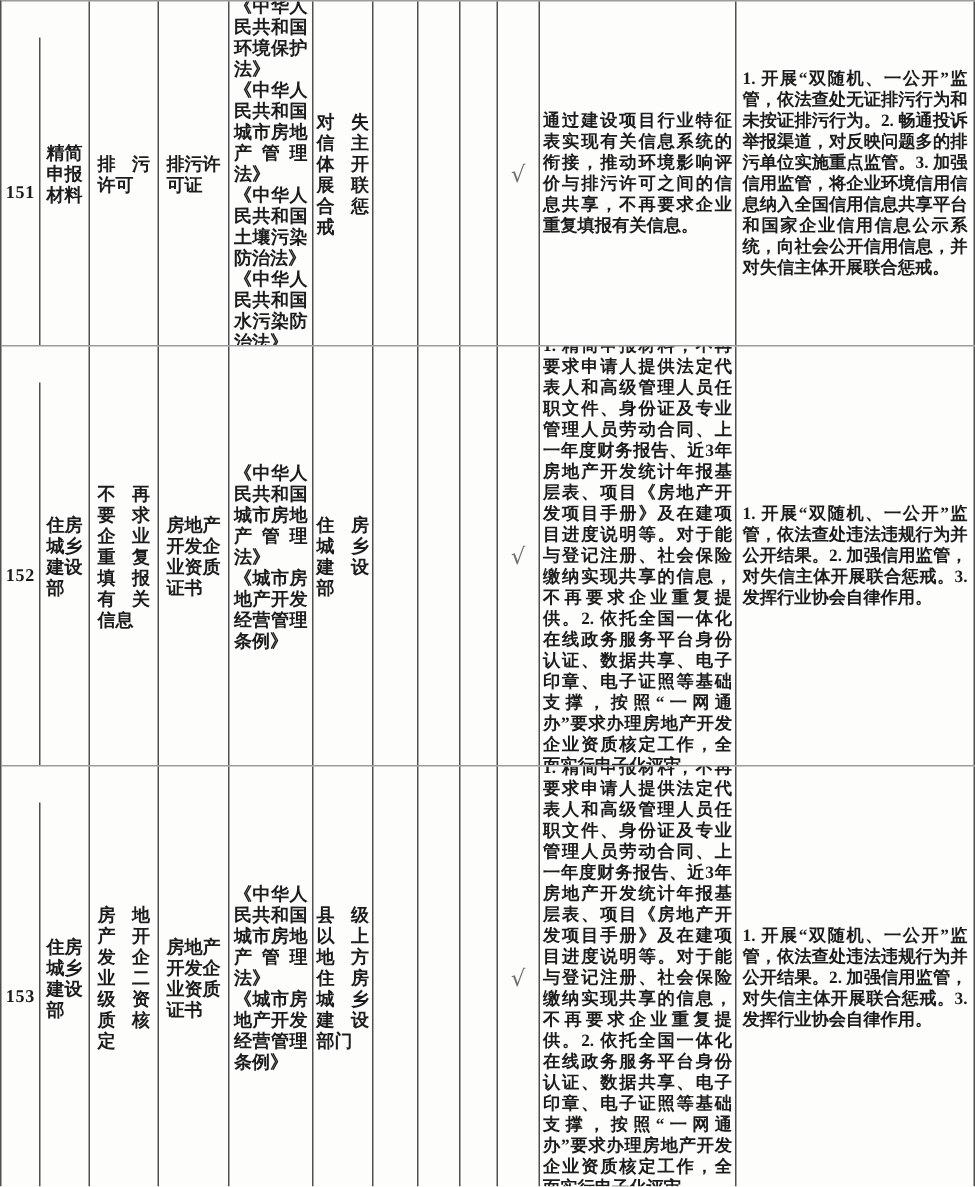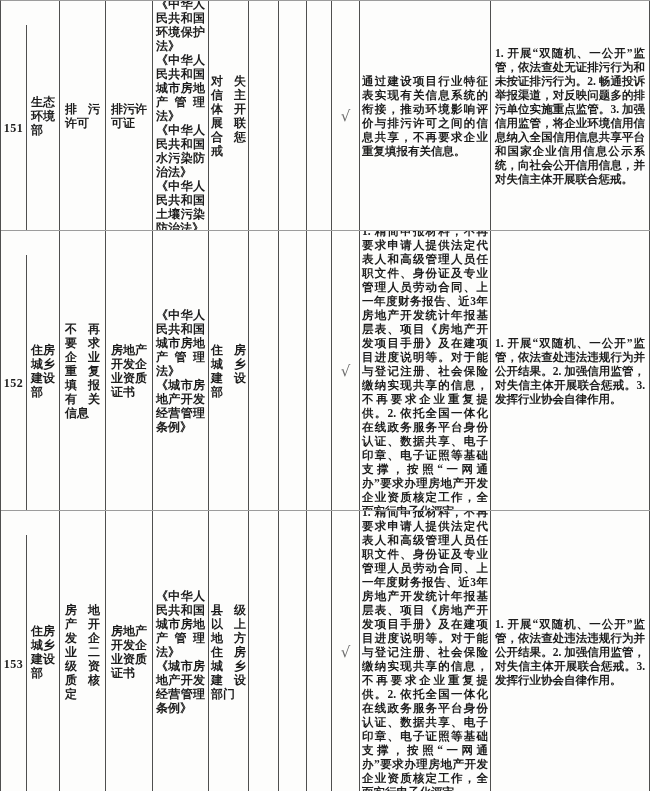--- a/index.html
+++ b/index.html
@@ -45,33 +45,33 @@
 <body>
 
 <div class="page">
   <div class="tbl">
 
     <div class="row row-1">
       <div class="cell c1">
         <span class="num">151</span>
       </div>
       <div class="cell c2">
-        <div class="jt">生态环境部</div>
+        <div class="jt">精简申报材料</div>
       </div>
       <div class="cell c3">
         <div class="jt">排污许可</div>
       </div>
       <div class="cell c4">
         <div class="jt">排污许可证</div>
       </div>
       <div class="cell c5">
         <span class="law">《中华人民共和国环境保护法》</span>
         <span class="law">《中华人民共和国城市房地产管理法》</span>
+        <span class="law">《中华人民共和国土壤污染防治法》</span>
         <span class="law">《中华人民共和国水污染防治法》</span>
-        <span class="law">《中华人民共和国土壤污染防治法》</span>
       </div>
       <div class="cell c6">
         <div class="jt">对失信主体开展联合惩戒</div>
       </div>
       <div class="cell c7"></div>
       <div class="cell c8"></div>
       <div class="cell c9"></div>
       <div class="cell c10">
         <span class="check">√</span>
       </div>

